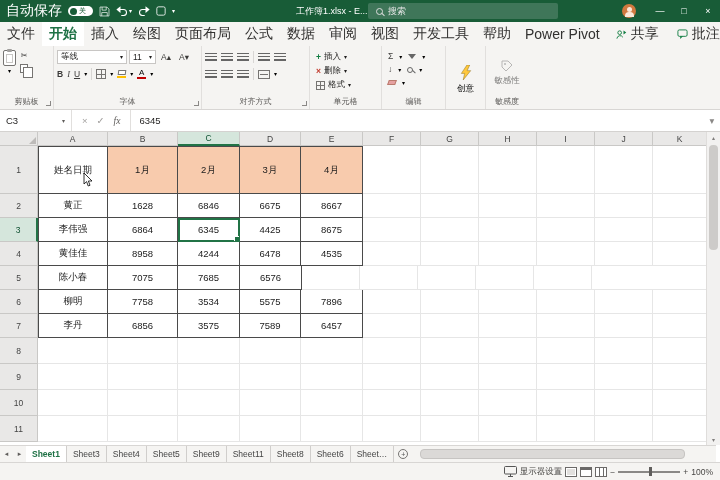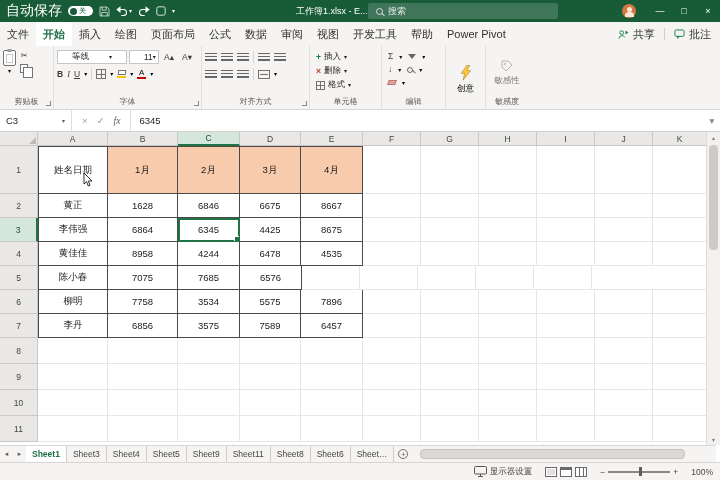--- a/index.html
+++ b/index.html
@@ -20,34 +20,34 @@
   .searchbox{position:absolute;left:368px;top:3px;width:190px;height:16px;background:#3F7659;border-radius:2px;display:flex;align-items:center;gap:5px;padding:0 8px;color:#E6E6E6}
   .lens{width:7px;height:7px;border:1.2px solid #DCDCDC;border-radius:50%;position:relative;flex:none}
   .lens::after{content:"";position:absolute;width:4px;height:1.2px;background:#DCDCDC;transform:rotate(45deg);right:-3px;bottom:-2px}
   .tb-right{position:absolute;right:0;top:0;height:22px;display:flex;align-items:center}
   .avatar{width:14px;height:14px;border-radius:50%;background:#D0793F;position:relative;margin-right:12px}
   .avatar::before{content:"";position:absolute;left:4.5px;top:2.5px;width:5px;height:5px;border-radius:50%;background:#FBE8D8}
   .avatar::after{content:"";position:absolute;left:2.5px;bottom:1.5px;width:9px;height:4.5px;border-radius:4px 4px 0 0;background:#FBE8D8}
   .winbtn{width:24px;height:22px;display:flex;align-items:center;justify-content:center;font-size:9px}
 
   
-  .tabrow{position:absolute;top:22px;left:0;right:0;height:24px;background:#F5F4F2;display:flex;align-items:stretch;font-size:11px;color:#323130}
+  .tabrow{position:absolute;top:22px;left:0;right:0;height:24px;background:#F5F4F2;display:flex;align-items:stretch;font-size:14px;color:#323130}
   .rtab{display:flex;align-items:center;padding:0 7px;white-space:nowrap}
   .rtab.active{background:#fff;color:#1E7145;font-weight:700}
   .tr-spacer{flex:1}
   .trbtn{display:flex;align-items:center;gap:4px;padding:0 9px;white-space:nowrap}
   .trdiv{width:1px;height:12px;background:#D0CECC;align-self:center}
 
   
   .ribbon{position:absolute;top:46px;left:0;right:0;height:64px;background:#F5F4F2;border-bottom:1px solid #D8D6D4;display:flex}
   .grp{position:relative;border-right:1px solid #E1DFDD;display:flex;flex-direction:column;flex:none}
   .gbody{flex:1;padding:4px 3px 0;overflow:hidden}
   .glabel{height:13px;line-height:12px;text-align:center;font-size:8px;color:#5F5D5B;white-space:nowrap}
   .launcher{position:absolute;right:2px;bottom:3px;width:5px;height:5px;border-right:1px solid #8A8886;border-bottom:1px solid #8A8886}
-  .selbox{display:flex;align-items:center;justify-content:space-between;background:#fff;border:1px solid #C8C6C4;height:14px;font-size:8.5px;padding:0 14px;color:#201F1E}
+  .selbox{display:flex;align-items:center;justify-content:space-between;background:#fff;border:1px solid #C8C6C4;height:14px;font-size:8.5px;padding:0 3px;color:#201F1E}
   .mini{font-size:8.5px;color:#3b3a39;display:inline-flex;align-items:center;justify-content:center;line-height:1}
   .vdiv{width:1px;height:12px;background:#D8D6D4;flex:none}
   .clipico{width:13px;height:16px;border:1px solid #767472;border-radius:2px;background:#fff;position:relative}
   .clipico::before{content:"";position:absolute;left:3px;top:-2px;width:5px;height:3px;background:#A19F9D;border-radius:1px}
   .clipico::after{content:"";position:absolute;left:2px;top:3px;right:2px;bottom:2px;border:1px solid #C8C6C4}
   .copyico{width:8px;height:9px;border:1px solid #767472;background:#fff;position:relative}
   .copyico::after{content:"";position:absolute;left:2px;top:2px;width:8px;height:9px;border:1px solid #767472;background:#fff}
   .bordico{width:10px;height:10px;border:1px solid #767472;background:linear-gradient(#767472,#767472) 50% 0/1px 100% no-repeat,linear-gradient(#767472,#767472) 0 50%/100% 1px no-repeat}
   .cbar{width:9px;height:2.5px;margin-top:1px}
   .bucket{width:8px;height:5px;border:1px solid #767472;transform:skewX(-8deg);background:#fff}
@@ -105,21 +105,21 @@
   .sheetbar{position:absolute;left:0;right:4px;bottom:18px;height:17px;background:#F5F4F2;border-top:1px solid #D8D6D4;display:flex;align-items:stretch;font-size:8.5px;color:#444}
   .snav{width:13px;display:flex;align-items:center;justify-content:center;font-size:7px;color:#605E5C;flex:none}
   .stab{display:flex;align-items:center;padding:0 6px;border-right:1px solid #D0CECC;white-space:nowrap}
   .stab.active{background:#fff;color:#1E7145;font-weight:700}
   .addsheet{width:18px;display:flex;align-items:center;justify-content:center;flex:none}
   .addcirc{width:10px;height:10px;border:1px solid #767472;border-radius:50%;display:flex;align-items:center;justify-content:center;font-size:7px;color:#555}
   .hscroll{flex:1;margin:3px 8px;position:relative}
   .hthumb{position:absolute;left:0;top:0;bottom:0;width:92%;background:#DBD9D7;border:1px solid #C6C4C2;border-radius:4px}
 
   
-  .statusbar{position:absolute;left:0;right:0;bottom:0;height:18px;background:#F5F4F2;border-top:1px solid #D8D6D4;display:flex;align-items:center;justify-content:flex-end;gap:13px;padding:0 7px;font-size:8.5px;color:#484644}
+  .statusbar{position:absolute;left:0;right:0;bottom:0;height:18px;background:#F5F4F2;border-top:1px solid #D8D6D4;display:flex;align-items:center;justify-content:flex-end;gap:3px;padding:0 7px;font-size:8.5px;color:#484644}
   .sbitem{display:flex;align-items:center;gap:3px}
   .viewico{width:12px;height:10px;border:1px solid #6B6968;background:#fff;flex:none}
   .viewico.v1{background:#fff;box-shadow:inset 0 0 0 1px #fff;background-color:#E2E0DE}
   .viewico.v2{background:linear-gradient(#6B6968 0 2px,#fff 2px)}
   .viewico.v3{background:repeating-linear-gradient(90deg,#fff 0 3px,#6B6968 3px 4px)}
   .zoomtrack{width:62px;height:2px;background:#8A8886;position:relative}
   .zoomthumb{position:absolute;left:50%;top:-3.5px;width:3px;height:9px;background:#605E5C}
 </style>
 </head>
 <body>

